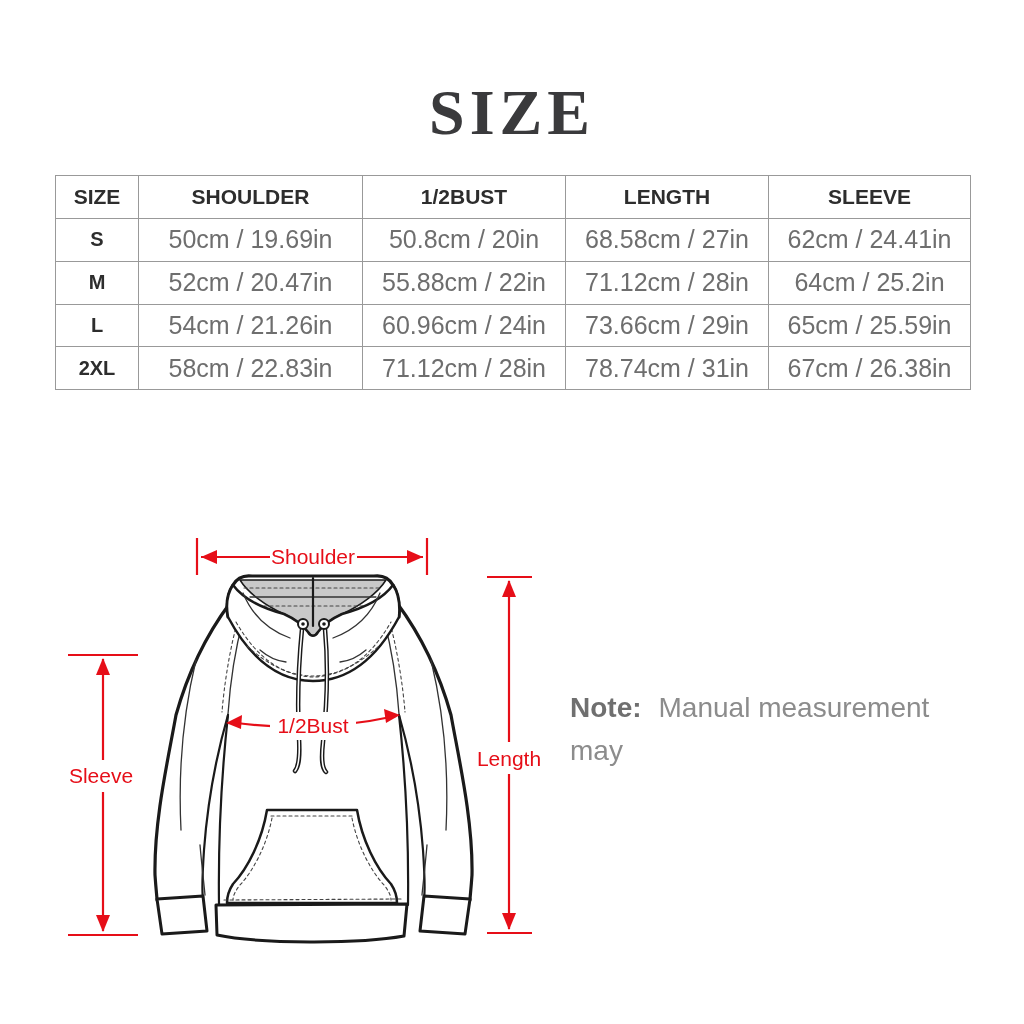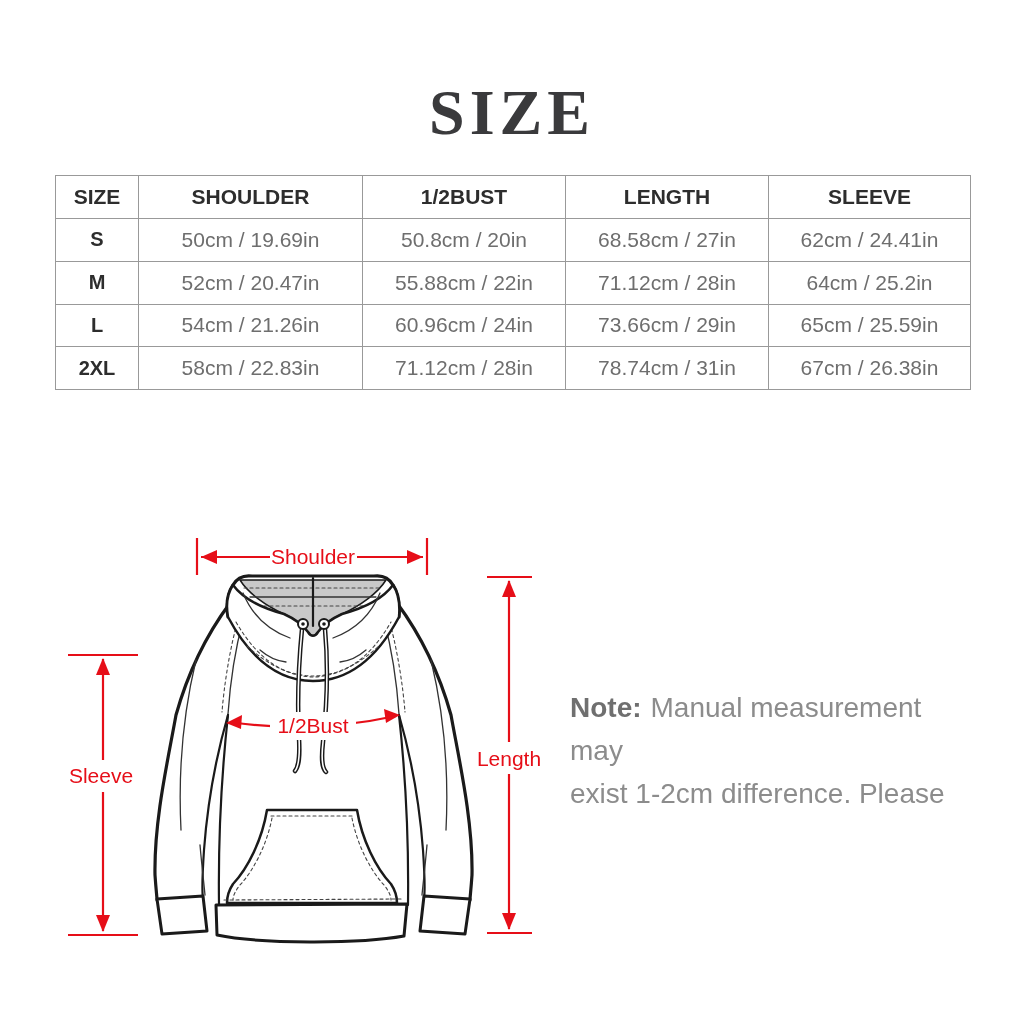--- a/index.html
+++ b/index.html
@@ -27,21 +27,21 @@
   table.size-table{
     border-collapse:collapse;table-layout:fixed;width:915px;background:#fff;
   }
   table.size-table th,table.size-table td{
     border:1px solid var(--table-border);text-align:center;vertical-align:middle;
     padding:0;overflow:hidden;white-space:nowrap;
   }
   table.size-table thead tr{height:43px;}
   table.size-table tbody tr{height:42.8px;}
   table.size-table th{font-size:21px;font-weight:700;color:var(--ink-dark);}
-  table.size-table td{font-size:21px;color:var(--ink-gray);}
+  table.size-table td{font-size:25px;color:var(--ink-gray);}
   table.size-table td.size-col{font-size:20px;font-weight:700;color:var(--ink-dark);}
   .diagram-svg{position:absolute;left:40px;top:520px;width:510px;height:460px;}
   .outline{fill:none;stroke:var(--line);stroke-width:3.2;stroke-linecap:round;stroke-linejoin:round;}
   .outline-mid{fill:none;stroke:var(--line);stroke-width:2.2;stroke-linecap:round;}
   .outline-thin{fill:none;stroke:#333333;stroke-width:1.3;stroke-linecap:round;}
   .stitch{fill:none;stroke:#444444;stroke-width:1.1;stroke-dasharray:3 3;stroke-linecap:round;}
   .panel-white{fill:#ffffff;stroke:var(--line);stroke-width:2.5;stroke-linejoin:round;}
   .panel-heavy{fill:#ffffff;stroke:var(--line);stroke-width:3;stroke-linejoin:round;}
   .lining{fill:var(--lining);stroke:var(--line);stroke-width:1.5;stroke-linejoin:round;}
   .cord{fill:none;stroke:var(--line);stroke-width:4.5;stroke-linecap:round;}
@@ -50,21 +50,21 @@
   .arrow-head{fill:var(--accent);stroke:none;}
   .label-bg{fill:#ffffff;}
   .arrow-label{
     fill:var(--accent);font-family:"Liberation Sans",sans-serif;
     font-size:21px;text-anchor:middle;
   }
   .note-block{
     position:absolute;left:570px;top:686px;width:408px;
     font-size:28px;line-height:43px;color:var(--note-gray);
   }
-  .note-label{font-weight:700;color:var(--note-label);margin-right:9px;}
+  .note-label{font-weight:700;color:var(--note-label);margin-right:17px;}
 </style>
 </head>
 <body>
 
 <div class="page-title">SIZE</div>
 
 <div class="size-table-wrap">
   <table class="size-table">
     <colgroup>
       <col style="width:83px">
@@ -222,14 +222,13 @@
     <path class="arrow-line" d="M103,792 L103,931"></path>
     <polygon class="arrow-head" points="103,658 96,675 110,675"></polygon>
     <polygon class="arrow-head" points="103,932 96,915 110,915"></polygon>
     <rect class="label-bg" x="69" y="762" width="66" height="26"></rect>
     <text class="arrow-label" x="101" y="783">Sleeve</text>
   </g>
 </svg>
 
 <div class="note-block">
   <div><span class="note-label">Note:</span><span>Manual measurement may</span></div>
-  <div>exist 1-2cm difference. Please</div>
 </div>
 
 </body></html>

